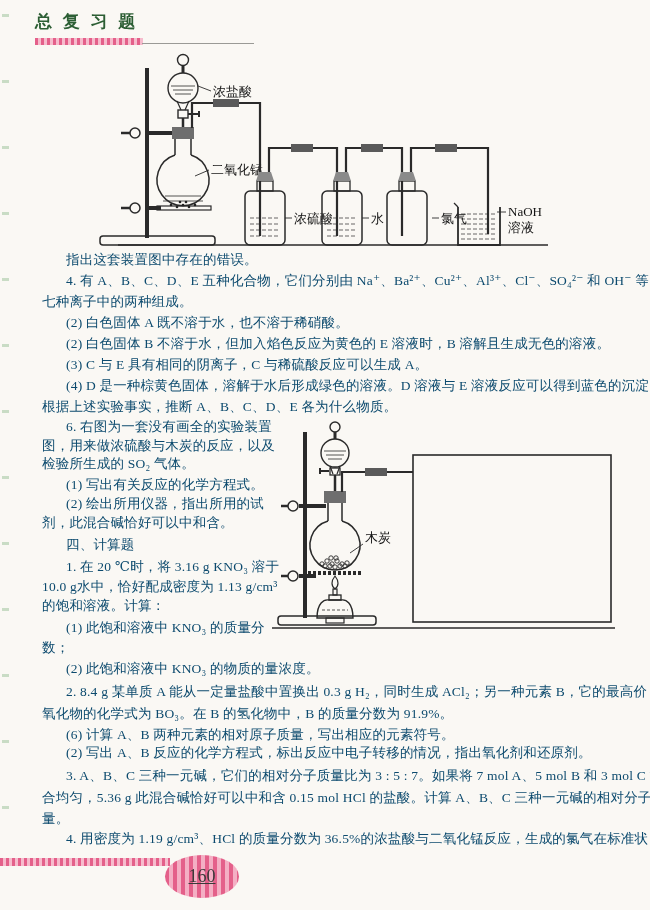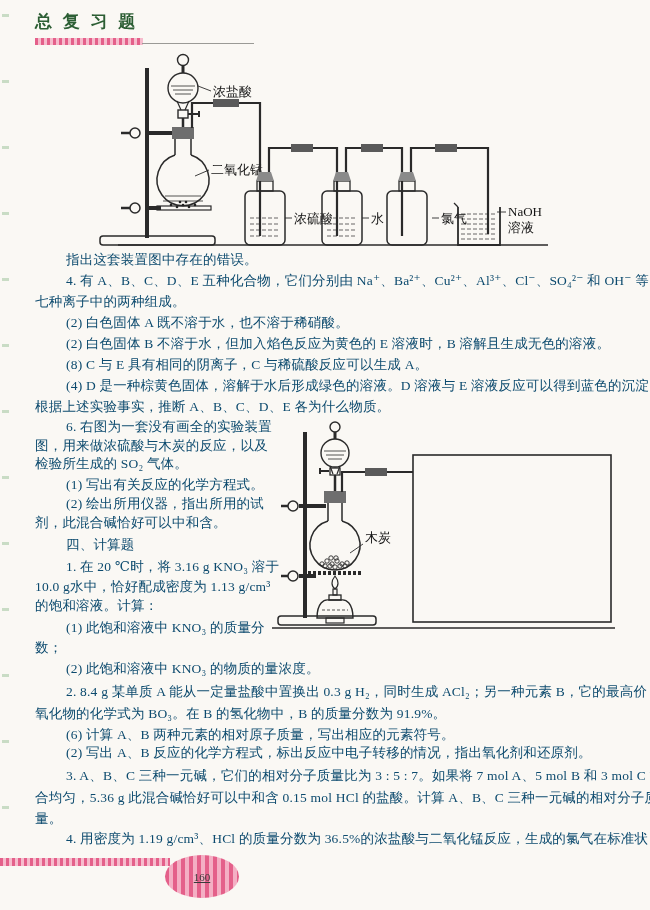--- a/index.html
+++ b/index.html
@@ -23,31 +23,31 @@
   }
   .title-bar { position:absolute; left:35px; top:38px; width:108px; height:7px; }
   .title-underline { position:absolute; left:142px; top:43px; width:112px; height:1px; background:#9a9a96; }
 
   
   .tline {
     position:absolute; white-space:nowrap;
     font-size:13.5px; color:#0c4a6e; line-height:16px;
     letter-spacing:0.2px;
   }
-  .ind { left:66px; } .noind { left:35px; }
+  .ind { left:66px; } .noind { left:42px; }
 
   
   .footer-bar { position:absolute; left:0; top:858px; width:170px; height:8px; }
   .page-badge {
     position:absolute; left:165px; top:855px; width:74px; height:43px;
     border-radius:50%;
     background:repeating-linear-gradient(90deg,#e4608a 0 4px,#f4afc4 4px 8px);
     display:flex; align-items:center; justify-content:center;
   }
-  .page-badge span { font-size:11px; color:#3a3a3a;text-decoration:underline; }
+  .page-badge span { font-size:18px; color:#3a3a3a;text-decoration:underline; }
 
   
   .edge-mark { position:absolute; left:2px; width:7px; height:3px;
     background:rgba(110,170,110,0.35); }
 
   svg { position:absolute; overflow:visible; }
   svg text { font-family:"Liberation Serif","DejaVu Serif",serif; font-size:13px; fill:#141414; }
   .ln { stroke:#2a2a2a; fill:none; }
 </style>
 </head>
@@ -237,21 +237,21 @@
       <rect class="ln" x="56" y="198" width="18" height="5" stroke-width="1.2"></rect>
     </g>
   </svg>
 
   <div>
     <div class="tline ind" style="top:252px">指出这套装置图中存在的错误。</div>
     <div class="tline ind" style="top:273px">4. 有 A、B、C、D、E 五种化合物，它们分别由 Na⁺、Ba²⁺、Cu²⁺、Al³⁺、Cl⁻、SO₄²⁻ 和 OH⁻ 等</div>
     <div class="tline noind" style="top:294px">七种离子中的两种组成。</div>
     <div class="tline ind" style="top:315px">(2) 白色固体 A 既不溶于水，也不溶于稀硝酸。</div>
     <div class="tline ind" style="top:336px">(2) 白色固体 B 不溶于水，但加入焰色反应为黄色的 E 溶液时，B 溶解且生成无色的溶液。</div>
-    <div class="tline ind" style="top:357px">(8) C 与 E 具有相同的阴离子，C 与稀硫酸反应可以生成 A。</div>
+    <div class="tline ind" style="top:357px">(3) C 与 E 具有相同的阴离子，C 与稀硫酸反应可以生成 A。</div>
     <div class="tline ind" style="top:378px">(4) D 是一种棕黄色固体，溶解于水后形成绿色的溶液。D 溶液与 E 溶液反应可以得到蓝色的沉淀。</div>
     <div class="tline noind" style="top:399px">根据上述实验事实，推断 A、B、C、D、E 各为什么物质。</div>
     <div class="tline ind" style="top:419px">6. 右图为一套没有画全的实验装置</div>
     <div class="tline noind" style="top:438px">图，用来做浓硫酸与木炭的反应，以及</div>
     <div class="tline noind" style="top:456px">检验所生成的 SO₂ 气体。</div>
     <div class="tline ind" style="top:477px">(1) 写出有关反应的化学方程式。</div>
     <div class="tline ind" style="top:496px">(2) 绘出所用仪器，指出所用的试</div>
     <div class="tline noind" style="top:515px">剂，此混合碱恰好可以中和含。</div>
     <div class="tline ind" style="top:537px">四、计算题</div>
     <div class="tline ind" style="top:559px">1. 在 20 ℃时，将 3.16 g KNO₃ 溶于</div>

